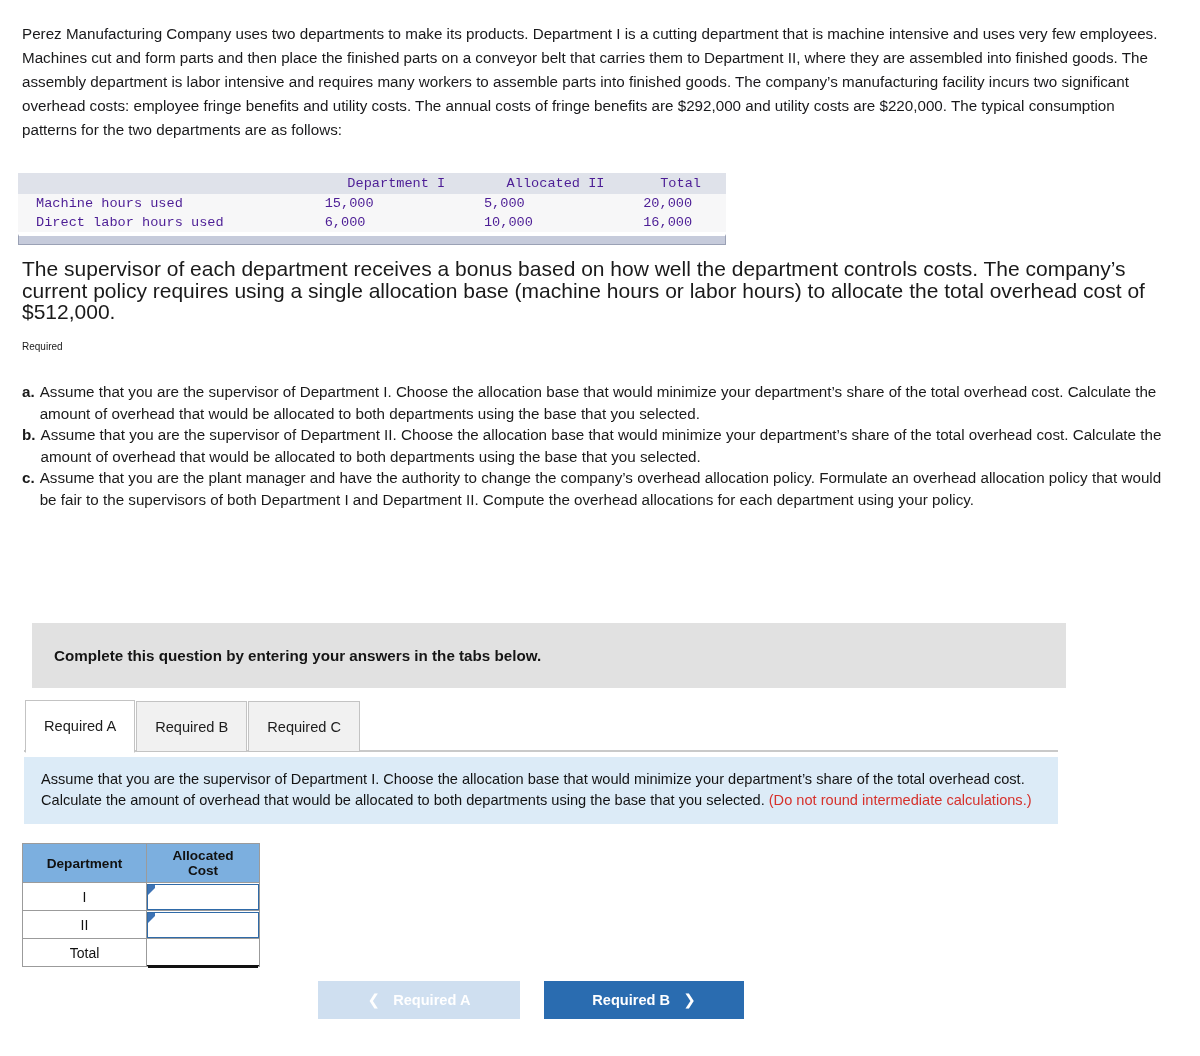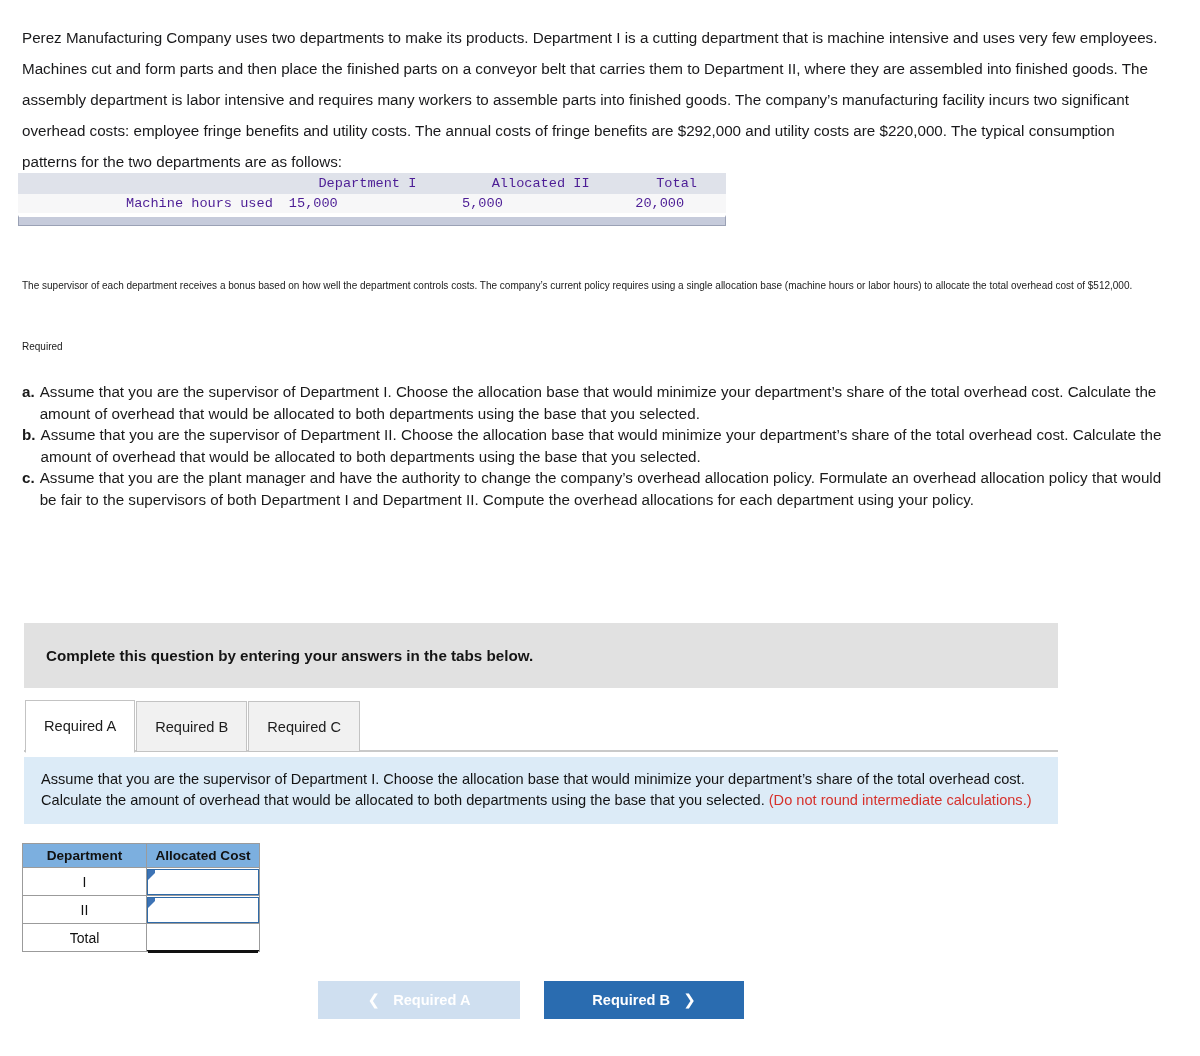--- a/index.html
+++ b/index.html
@@ -11,21 +11,21 @@
     color: #1a1a1a;
     overflow: hidden;
   }
   .page { position: relative; width: 1200px; height: 1056px; }
 
   
   .intro {
     position: absolute;
     left: 22px; top: 22px; width: 1148px;
     font-size: 15.2px;
-    line-height: 31px;
+    line-height: 24px;
     color: #19191b;
   }
 
   
   .data-table-wrap {
     position: absolute;
     left: 18px; top: 173px; width: 708px;
   }
   table.data-table {
     width: 100%;
@@ -42,36 +42,36 @@
     white-space: nowrap;
   }
   table.data-table th.lbl { text-align: left; }
   table.data-table td {
     background: #f7f7f8;
     padding: 2px 8px 2px 8px;
     text-align: left;
     white-space: nowrap;
   }
   table.data-table td.lbl {
-    text-align: right;
+    text-align: left;
     padding-left: 18px;
   }
   .data-table-foot {
     height: 11px;
     background: #c6cbdb;
     border: 1px solid #9aa1b5;
     border-top: 2px solid #ffffff;
     margin-top: 2px;
   }
 
   
   .policy {
     position: absolute;
-    left: 22px; top: 275px; width: 1140px;
-    font-size: 10px; line-height: 21.5px;
+    left: 22px; top: 258px; width: 1140px;
+    font-size: 21px; line-height: 21.5px;
   }
 
   
   .required-head {
     position: absolute;
     left: 22px; top: 341px;
     font-size: 10px;
     font-weight: normal;
   }
   .req-list {
@@ -86,21 +86,21 @@
   .req-item .marker {
     font-weight: bold;
     flex: 0 0 auto;
     padding-right: 5px;
   }
   .req-item .body { flex: 1 1 auto; }
 
   
   .banner {
     position: absolute;
-    left: 24px; top: 623px; width: 1034px; height: 65px;
+    left: 32px; top: 623px; width: 1034px; height: 65px;
     background: #e1e1e1;
     display: flex;
     align-items: center;
     padding-left: 22px;
   }
   .banner-text {
     font-size: 15.2px;
     font-weight: bold;
     color: #151515;
   }
@@ -160,21 +160,21 @@
     border-collapse: collapse;
     font-size: 14px;
     color: #111;
   }
   table.ans-table th {
     background: #7cafdf;
     border: 1px solid #9b9b9b;
     font-weight: bold;
     font-size: 13.6px;
     text-align: center;
-    padding: 4px 6px;
+    padding: 4px 14px;
     line-height: 15px;
     color: #111;
   }
   table.ans-table th.c1 { width: 124px; }
   table.ans-table th.c2 { width: 108px; }
   table.ans-table td {
     border: 1px solid #9b9b9b;
     height: 28px;
     text-align: center;
     background: #fff;
@@ -257,20 +257,26 @@
           <th>Total</th>
         </tr>
       </thead>
       <tbody>
         <tr>
           <td class="lbl">Machine hours used</td>
           <td>15,000</td>
           <td>5,000</td>
           <td>20,000</td>
         </tr>
+        <tr>
+          <td class="lbl">Direct labor hours used</td>
+          <td>6,000</td>
+          <td>10,000</td>
+          <td>16,000</td>
+        </tr>
       </tbody>
     </table>
     <div class="data-table-foot"></div>
   </div>
 
   <div class="policy">The supervisor of each department receives a bonus based on how well the department controls costs. The company’s current policy requires using a single allocation base (machine hours or labor hours) to allocate the total overhead cost of $512,000.</div>
 
   <div class="required-head">Required</div>
 
   <div class="req-list">

